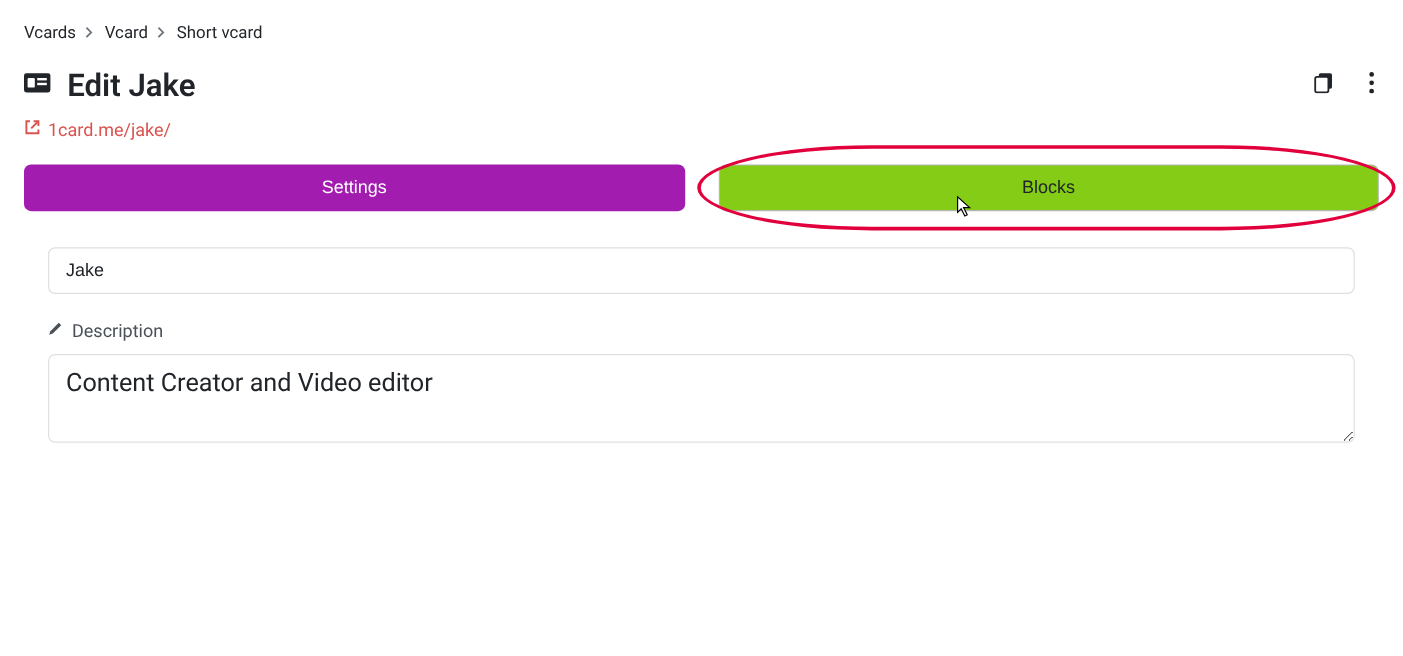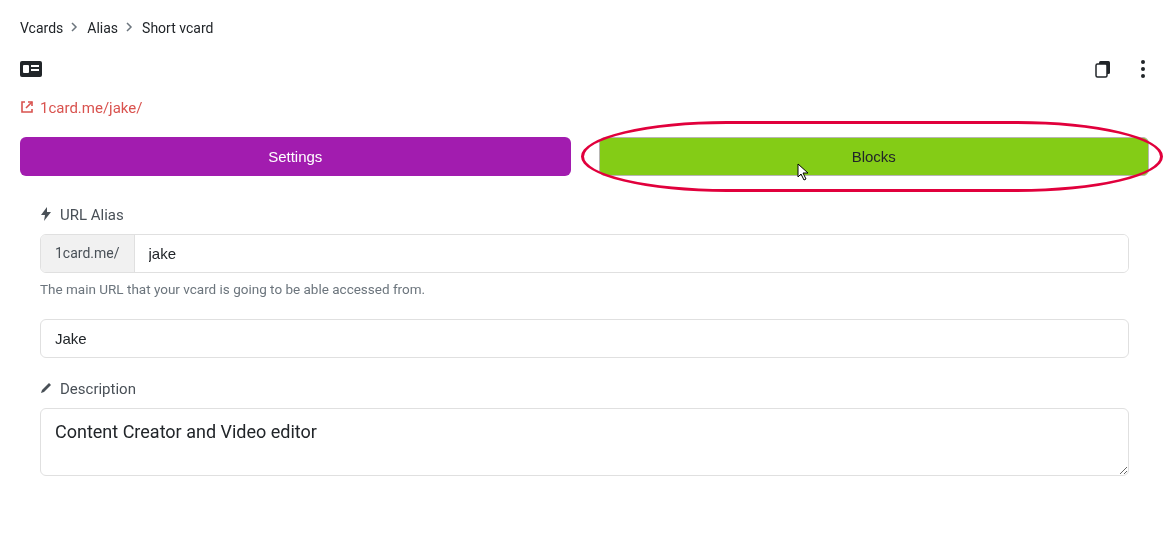--- a/index.html
+++ b/index.html
@@ -160,21 +160,21 @@
     font-size: 15px;
     outline: none;
     background: #fff;
     color: #212529;
   }
   .textarea {
     width: 100%;
     border: 1px solid #e0e0e0;
     border-radius: 6px;
     padding: 12px 14px;
-    font-size: 18px;
+    font-size: 21px;
     outline: none;
     background: #fff;
     color: #212529;
     resize: vertical;
     min-height: 60px;
     font-family: inherit;
   }
   .help-text {
     font-size: 13.5px;
     color: #6c757d;
@@ -184,39 +184,40 @@
 </head>
 <body>
 
 <nav class="breadcrumb">
   <a href="#">Vcards</a>
   <span class="sep">
     <svg width="8" height="10" viewBox="0 0 8 10">
         <path d="M1 1 L5 5 L1 9" stroke="#6c757d" stroke-width="1.5" fill="none"></path>
       </svg>
   </span>
-  <a href="#">Alias</a>
+  <a href="#">Vcard</a>
   <span class="sep">
     <svg width="8" height="10" viewBox="0 0 8 10">
         <path d="M1 1 L5 5 L1 9" stroke="#6c757d" stroke-width="1.5" fill="none"></path>
       </svg>
   </span>
   <span>Short vcard</span>
 </nav>
 
 <div class="header-row">
   <div class="header-left">
     <span class="title-icon">
       <svg width="24" height="20" viewBox="0 0 24 20">
           <rect x="0" y="2" width="22" height="16" rx="2" fill="#212529"></rect>
           <rect x="3" y="6" width="6" height="8" rx="1" fill="#fff"></rect>
           <rect x="11" y="6" width="8" height="2" fill="#fff"></rect>
           <rect x="11" y="10" width="8" height="2" fill="#fff"></rect>
         </svg>
     </span>
+    <h1>Edit Jake</h1>
   </div>
   <div class="header-actions">
     <button class="icon-btn">
       <svg width="18" height="18" viewBox="0 0 18 18">
           <rect x="4" y="1" width="11" height="13" rx="1.5" fill="#212529"></rect>
           <rect x="1" y="4" width="11" height="13" rx="1.5" fill="#fff" stroke="#212529" stroke-width="1.5"></rect>
         </svg>
     </button>
     <button class="icon-btn">
       <svg width="4" height="18" viewBox="0 0 4 18">
@@ -247,35 +248,20 @@
     <span class="cursor">
       <svg width="16" height="20" viewBox="0 0 16 20">
           <path d="M3 1 L3 14 L6 11 L9 17 L11 16 L8 10 L13 10 Z" fill="#fff" stroke="#000" stroke-width="1"></path>
         </svg>
     </span>
   </div>
 </div>
 
 <div class="form-section">
 
-  <div class="form-group">
-    <div class="form-label">
-      <span class="label-icon">
-        <svg width="12" height="14" viewBox="0 0 12 14">
-            <path d="M7 0 L1 8 H5 L4 14 L11 5 H7 Z" fill="#495057"></path>
-          </svg>
-      </span>
-      <span>URL Alias</span>
-    </div>
-    <div class="input-group">
-      <span class="input-prefix">1card.me/</span>
-      <input type="text" class="text-input" value="jake" style="">
-    </div>
-    <div class="help-text">The main URL that your vcard is going to be able accessed from.</div>
-  </div>
 
   <div class="form-group">
     <input type="text" class="text-input-solo" value="Jake" style="">
   </div>
 
   <div class="form-group">
     <div class="form-label">
       <span class="label-icon">
         <svg width="12" height="12" viewBox="0 0 12 12">
             <path d="M9 1 L11 3 L4 10 L1 11 L2 8 Z" fill="#495057"></path>

